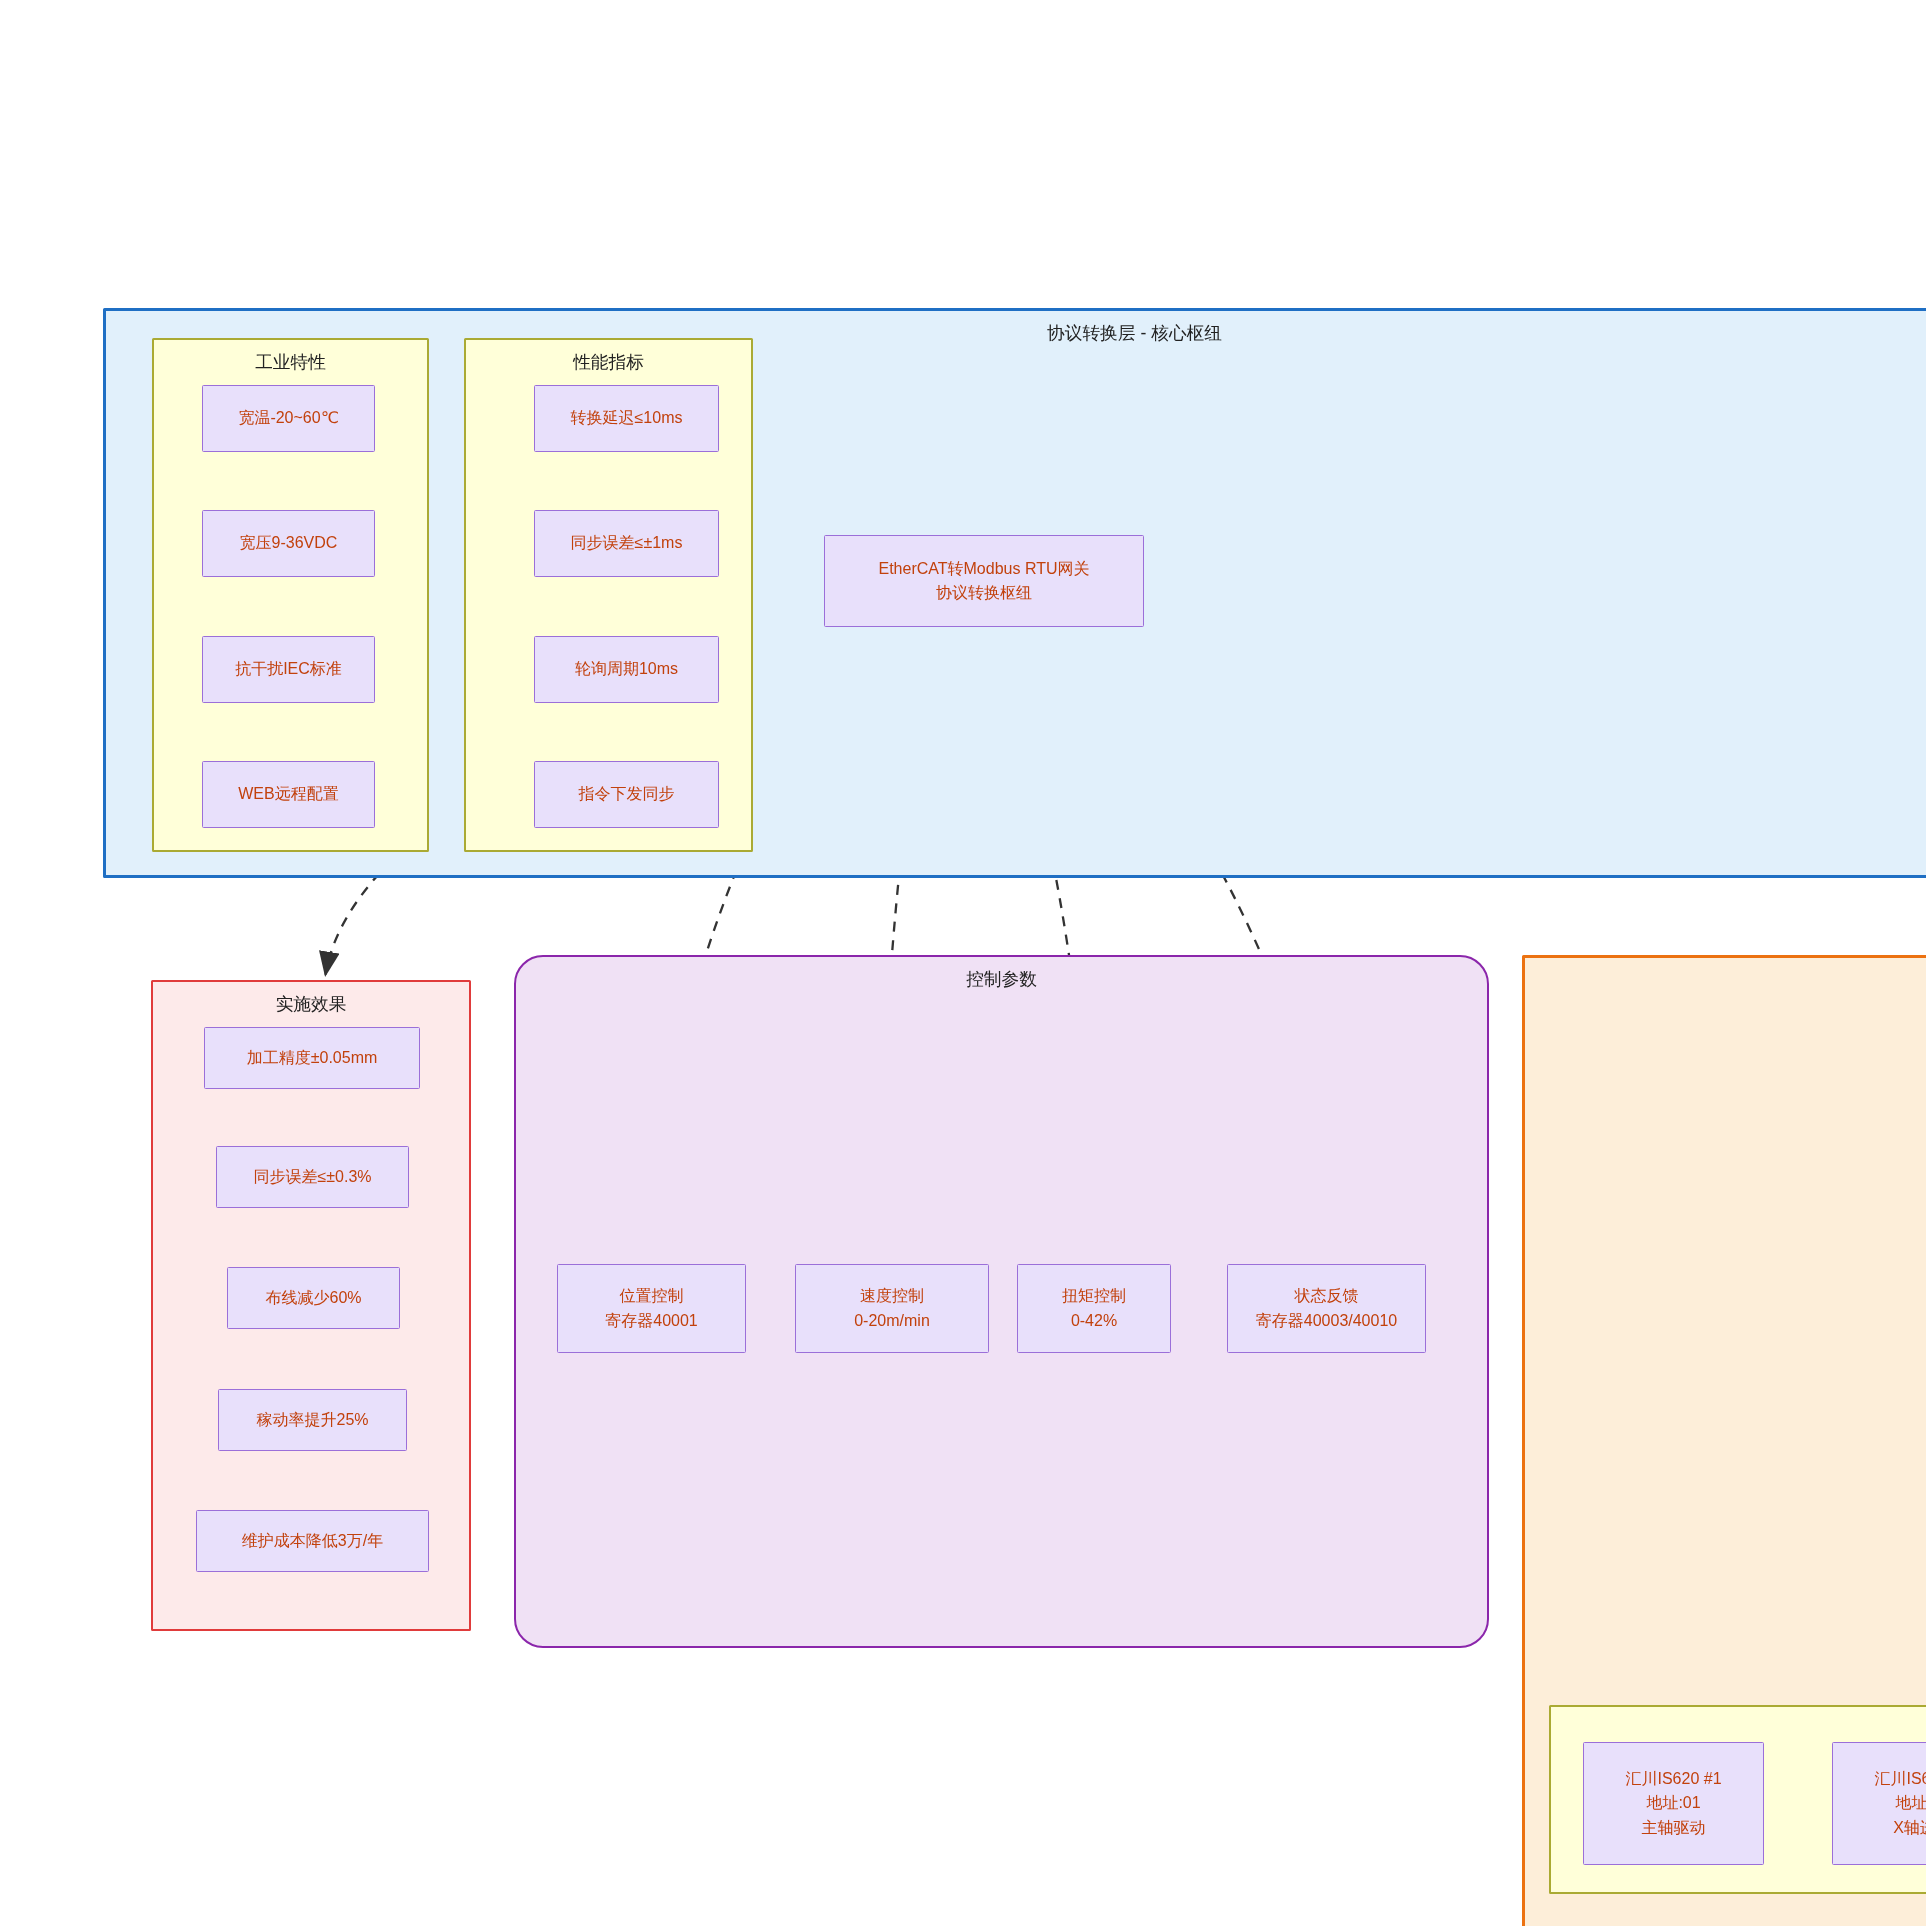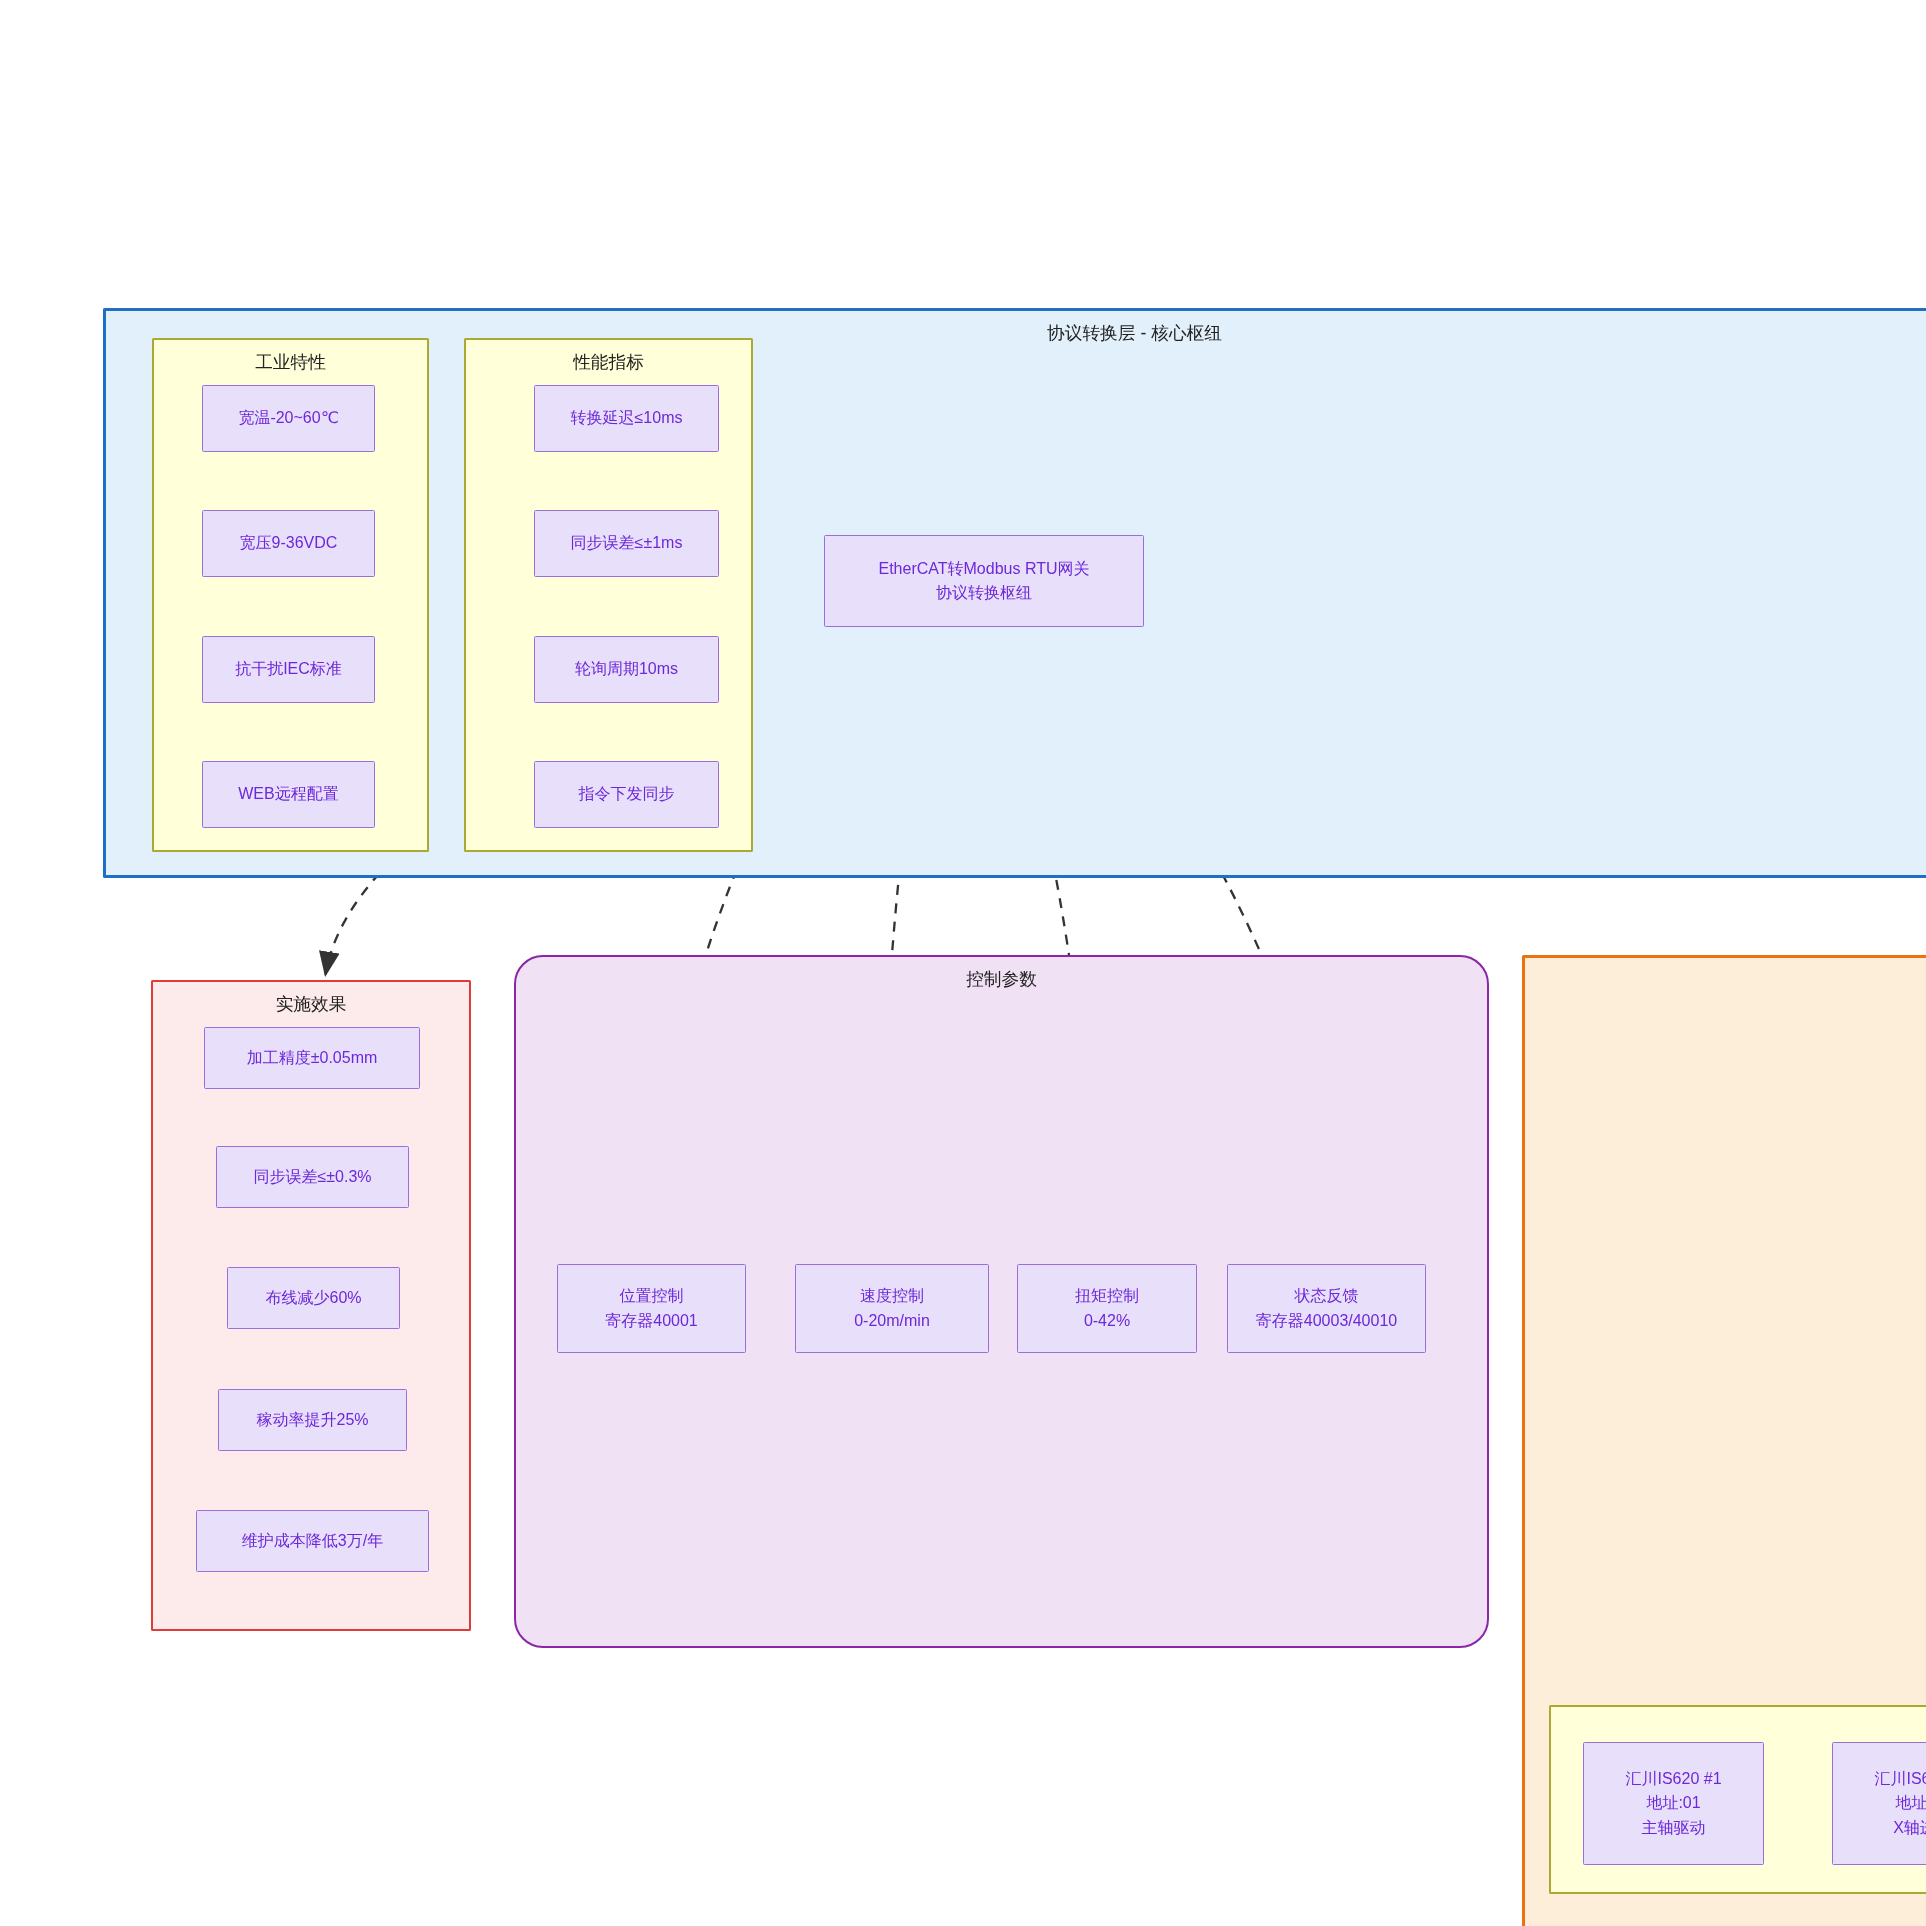--- a/index.html
+++ b/index.html
@@ -11,21 +11,21 @@
   .cluster-title{position:absolute;left:0;right:0;top:10px;text-align:center;font-size:17.7px;color:#222;white-space:nowrap;}
 
   .c-blue{background:#e1f0fb;border-color:#1f6fc4;}
   .c-yellowsub{background:#ffffd9;border-color:#aaaa33;border-width:2.3px;}
   .c-red{background:#fdeaea;border-color:#e03b3b;border-width:2.3px;}
   .c-purple{background:#f0e1f5;border-color:#8b26ab;border-width:2.3px;border-radius:29px;}
   .c-orange{background:#fdeed9;border-color:#ec7211;border-width:3.5px;}
 
   .node{position:absolute;box-sizing:border-box;background:#e8e0fb;border:1.9px solid #9b6fd9;border-radius:1.5px;
         display:flex;flex-direction:column;align-items:center;justify-content:center;
-        color:#6d28d9;font-size:16px;line-height:1.52;text-align:center;padding:1.5px 3.9px;}
+        color:#c2410c;font-size:16px;line-height:1.52;text-align:center;padding:1.5px 3.9px;}
   .node .ln{display:block;white-space:nowrap;}
 </style>
 </head>
 <body>
 
 <div id="canvas">
 
   <svg class="edges" viewBox="0 0 7900 5768">
     <defs>
       <marker id="ar" markerWidth="11" markerHeight="9" refX="10" refY="4.5" orient="auto">
@@ -132,21 +132,21 @@
     <div class="cluster-title">控制参数</div>
   </div>
   <div class="node" style="left:557px;top:1264px;width:189px;height:89px;">
     <span class="ln">位置控制</span>
     <span class="ln">寄存器40001</span>
   </div>
   <div class="node" style="left:795px;top:1264px;width:194px;height:89px;">
     <span class="ln">速度控制</span>
     <span class="ln">0-20m/min</span>
   </div>
-  <div class="node" style="left:1017px;top:1264px;width:180px;height:89px;">
+  <div class="node" style="left:1017px;top:1264px;width:154px;height:89px;">
     <span class="ln">扭矩控制</span>
     <span class="ln">0-42%</span>
   </div>
   <div class="node" style="left:1227px;top:1264px;width:199px;height:89px;">
     <span class="ln">状态反馈</span>
     <span class="ln">寄存器40003/40010</span>
   </div>
 
   <div class="cluster c-orange" style="left:1522px;top:955px;width:1437px;height:1179px;">
     <div class="cluster-title">执行层 - Modbus RTU网络</div>

